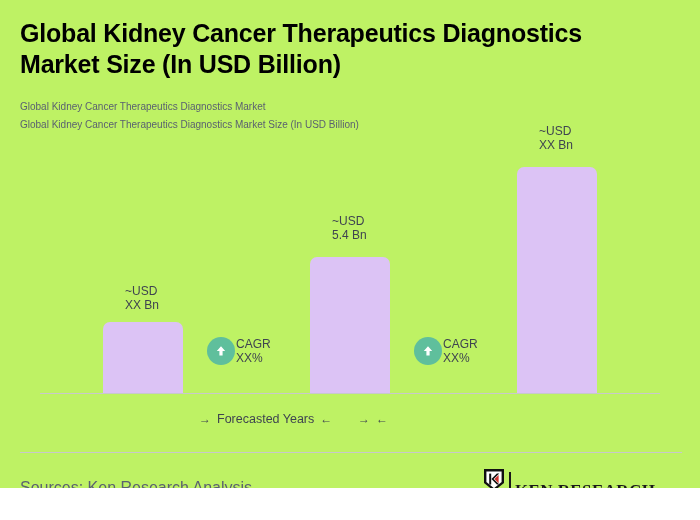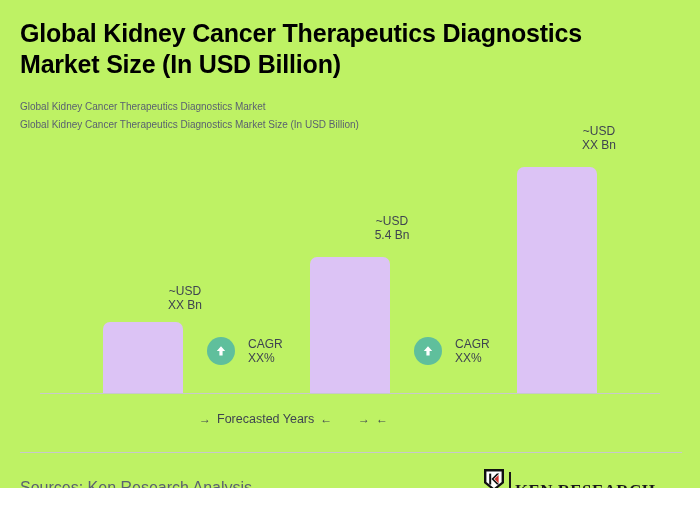--- a/index.html
+++ b/index.html
@@ -62,29 +62,29 @@
     background: #dcc3f5;
     border-top-left-radius: 7px;
     border-top-right-radius: 7px;
   }
   .bar-label {
     position: absolute;
     font-size: 12px;
     line-height: 14px;
     color: #3f4450;
     white-space: pre-line;
-    text-align: center;
+    text-align: left;
   }
 
   
   .cagr {
     position: absolute;
     display: flex;
     align-items: flex-end;
-    gap: 13px;
+    gap: 1px;
   }
   .cagr-circle {
     width: 28px;
     height: 28px;
     border-radius: 50%;
     background: #5fbf9c;
     display: flex;
     align-items: center;
     justify-content: center;
     flex: 0 0 auto;

